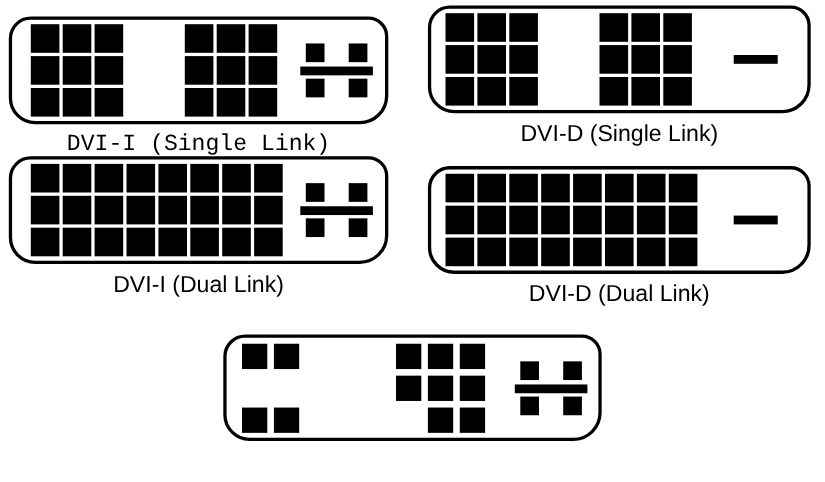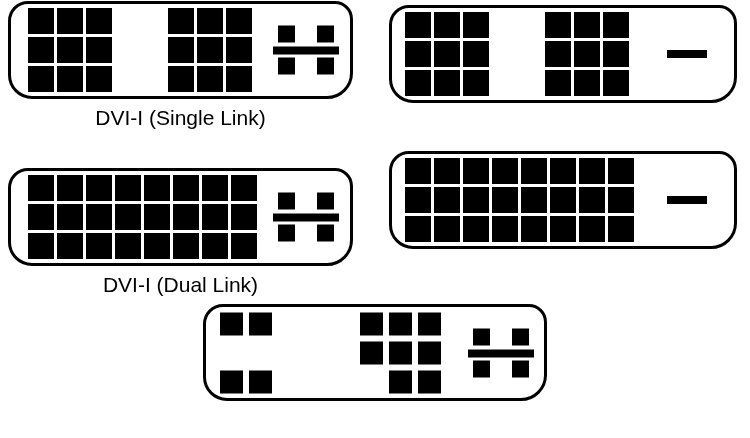--- a/index.html
+++ b/index.html
@@ -22,23 +22,23 @@
   }
   .body {
     position: relative;
     box-sizing: border-box;
     height: 98px;
     background: #ffffff;
     border: 3px solid #000000;
     border-radius: 20px 18px 26px 24px;
   }
   
-  .pos-0 { left: 8px;   top: 1px;   width: 345px; }
+  .pos-0 { left: 8px;   top: 15px;   width: 345px; font-family: Liberation Mono, monospace; }
   .pos-1 { left: 389px; top: 5px;   width: 348px; }
-  .pos-2 { left: 8px;   top: 168px; width: 345px; }
+  .pos-2 { left: 8px;   top: 142px; width: 345px; }
   .pos-3 { left: 389px; top: 151px; width: 348px; }
   .pos-4 { left: 203px; top: 304px; width: 344px; }
   .pos-4 .body { height: 97px; }
 
   figcaption.label {
     margin-top: 7px;
     text-align: center;
     font-size: 21px;
     line-height: 24px;
     color: #000000;
@@ -177,20 +177,21 @@
             <div class="pin" style="width: 26px; height: 26px;"></div>
           </div>
           <div class="pin-row" style="column-gap: 3px;">
             <div class="pin" style="width: 26px; height: 26px;"></div>
             <div class="pin" style="width: 26px; height: 26px;"></div>
             <div class="pin" style="width: 26px; height: 26px;"></div>
           </div>
         </div>
         <div class="analog-blade" style="right: 27px;"></div>
       </div>
+    <figcaption class="label">DVI-D (Single Link)</figcaption>
   </figure>
 
   <figure class="connector pos-2">
     <div class="body">
         <div class="pin-grid" style="left: 17px; row-gap: 3px;">
           <div class="pin-row" style="column-gap: 3px;">
             <div class="pin" style="width: 26px; height: 26px;"></div>
             <div class="pin" style="width: 26px; height: 26px;"></div>
             <div class="pin" style="width: 26px; height: 26px;"></div>
             <div class="pin" style="width: 26px; height: 26px;"></div>
@@ -264,20 +265,21 @@
             <div class="pin" style="width: 26px; height: 26px;"></div>
             <div class="pin" style="width: 26px; height: 26px;"></div>
             <div class="pin" style="width: 26px; height: 26px;"></div>
             <div class="pin" style="width: 26px; height: 26px;"></div>
             <div class="pin" style="width: 26px; height: 26px;"></div>
             <div class="pin" style="width: 26px; height: 26px;"></div>
           </div>
         </div>
         <div class="analog-blade" style="right: 27px;"></div>
       </div>
+    <figcaption class="label">DVI-D (Dual Link)</figcaption>
   </figure>
 
   <figure class="connector pos-4">
     <div class="body">
         <div class="pin-grid" style="left: 14px; row-gap: 6px;">
           <div class="pin-row" style="column-gap: 6px;">
             <div class="pin" style="width: 23px; height: 23px;"></div>
             <div class="pin" style="width: 23px; height: 23px;"></div>
           </div>
           <div class="pin-row" style="column-gap: 6px;">

